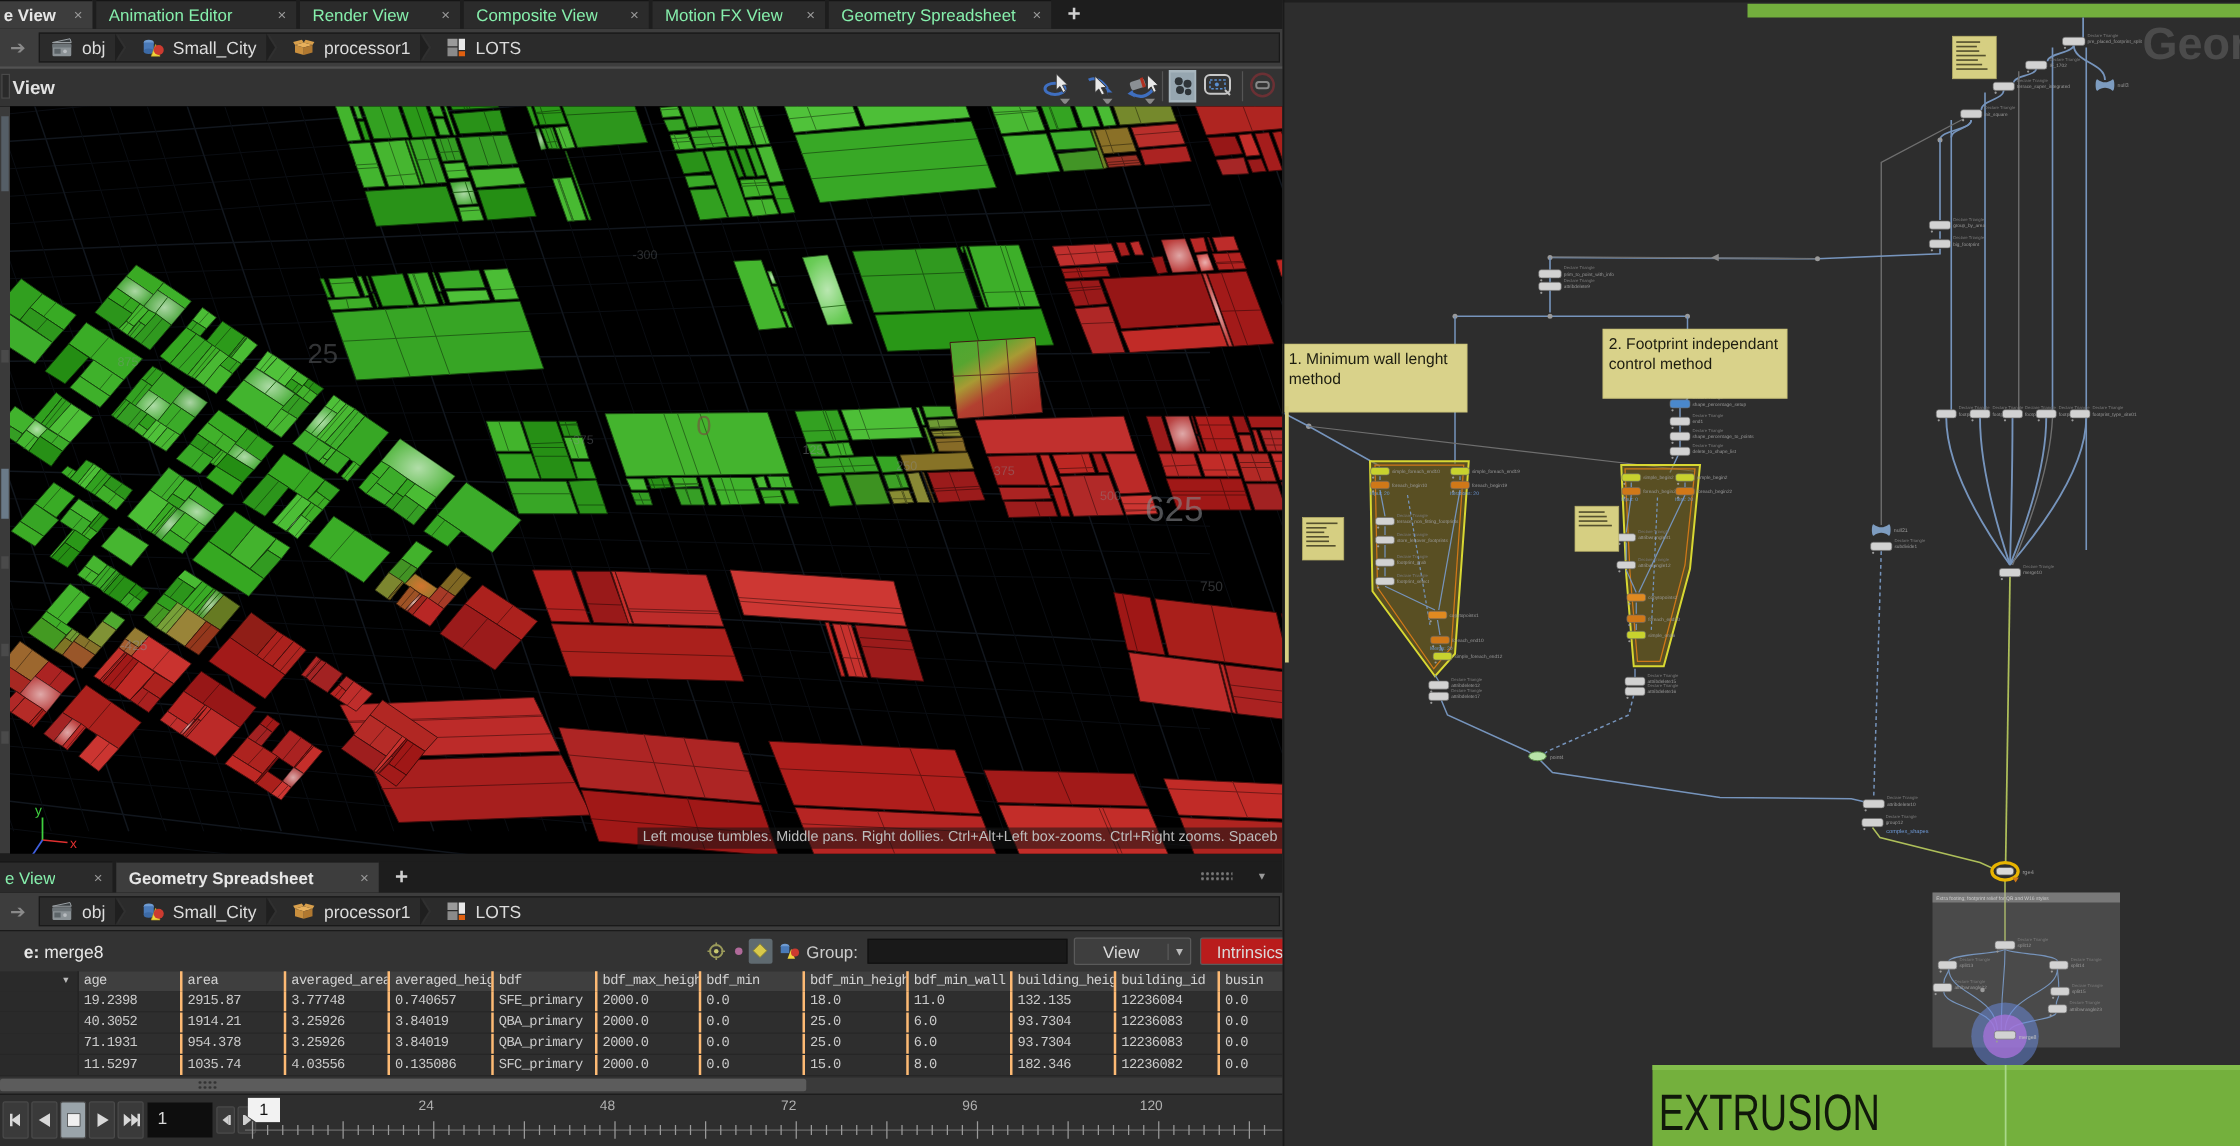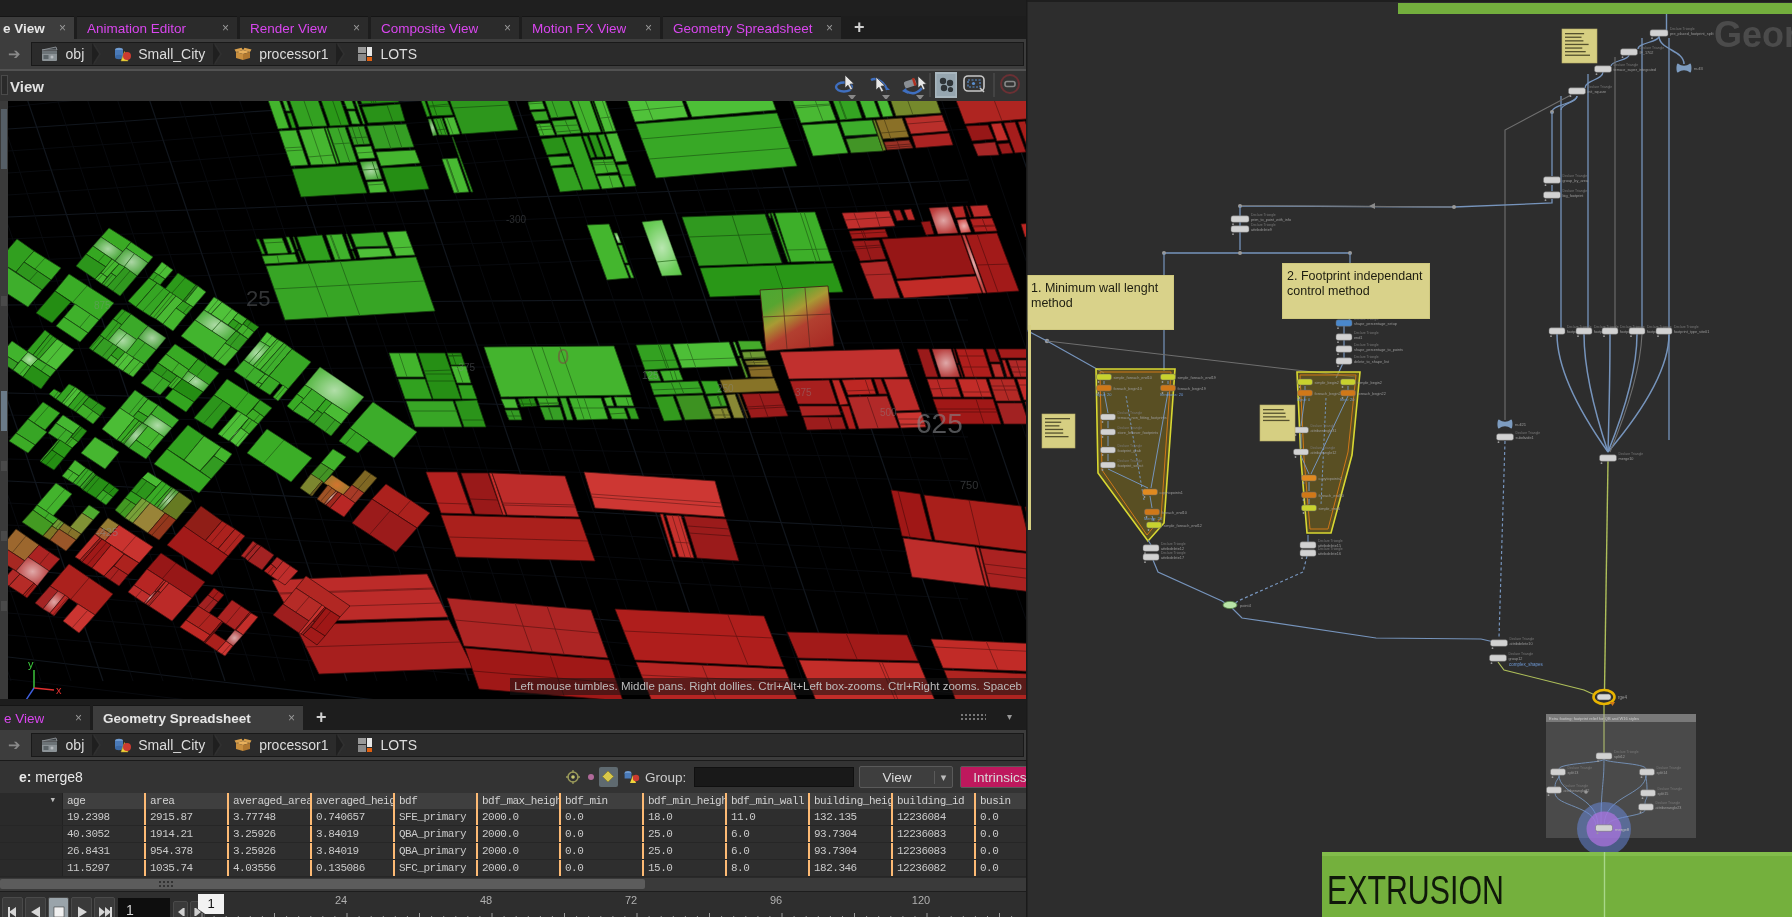--- a/index.html
+++ b/index.html
@@ -1,21 +1,21 @@
 <!DOCTYPE html>
 <html><head><meta charset="utf-8"><style>* { margin:0; padding:0; box-sizing:border-box; }
 body { font-family:"Liberation Sans", sans-serif; background:#1f1f1f; }
 #page { position:relative; width:1792px; height:917px; overflow:hidden; background:#1f1f1f; }
-#left { position:absolute; left:0; top:16px; width:1026px; height:723px; }
+#left { position:absolute; left:0; top:0; width:1026px; height:723px; }
 .nedit { position:absolute; left:1026px; top:0; width:766px; height:917px; background:#2d2d2d; overflow:hidden; }
 
 
 .tabbar { position:relative; height:23px; background:#1d1d1d; display:flex; align-items:stretch; border-bottom:0; }
 .tab { display:flex; align-items:center; justify-content:space-between; padding:0 8px 0 10px; background:#2b2b2b; margin-right:3px; border-top:1px solid #151515; }
-.tab .tname { color:#d946ef; font-size:13.5px; white-space:nowrap; overflow:hidden; }
+.tab .tname { color:#86efac; font-size:13.5px; white-space:nowrap; overflow:hidden; }
 .tab.sel { background:#3d3d3d; }
 .tab.sel .tname { color:#e6e6e6; font-weight:bold; }
 .tab .tx { color:#9a9a9a; font-size:12px; margin-left:8px; }
 .plus { color:#d0d0d0; font-size:18px; font-weight:bold; padding:0 10px; display:flex; align-items:center; }
 
 
 .bcrow { height:30px; background:#3d3d3d; display:flex; align-items:center; }
 .bcarrow { color:#8a8a8a; font-size:15px; margin:0 10px 0 8px; }
 .bcwrap { display:flex; align-items:center; height:24px; background:#2b2b2b; border:1px solid #191919; flex:1; margin-right:2px; }
 .chip { display:flex; align-items:center; gap:6px; padding:0 10px 0 8px; height:100%; color:#dcdcdc; font-size:14px; }
@@ -39,21 +39,21 @@
 
 
 .sstool { position:relative; height:33px; background:#333333; border-top:1px solid #1a1a1a; display:flex; align-items:center;padding-left:17px; }
 .ssname { color:#e8e8e8; font-size:14px; margin-left:2px; }
 .ssicons { position:absolute; left:563px; top:5px; }
 .grplabel { position:absolute; left:645px; color:#cccccc; font-size:13.5px; }
 .grpinput { position:absolute; left:694px; top:6px; width:160px; height:20px; background:#191919; border:1px solid #101010; }
 .viewbtn { position:absolute; left:859px; top:5px; width:94px; height:22px; background:#3e3e3e; border:1px solid #5a5a5a; border-radius:2px; color:#dadada; font-size:13.5px; display:flex; align-items:center; }
 .viewbtn span:first-child { flex:1; text-align:center; }
 .vbarrow { border-left:1px solid #5a5a5a; width:18px; text-align:center; color:#bbb; font-size:11px; }
-.intrbtn { position:absolute; left:960px; top:5px; width:80px; height:22px; background:#be185d; border:1px solid #5a5a5a; border-radius:2px; color:#dadada; font-size:13.5px; display:flex; align-items:center; justify-content:center; }
+.intrbtn { position:absolute; left:960px; top:5px; width:80px; height:22px; background:#b91c1c; border:1px solid #5a5a5a; border-radius:2px; color:#dadada; font-size:13.5px; display:flex; align-items:center; justify-content:center; }
 
 
 .sstable { position:relative; background:#2a2a2a; font-family:"Liberation Mono", monospace; }
 .sshead, .ssrow { display:flex; height:15px; }
 .sshead { background:#3f3f3f; height:16px; }
 .ssrow { height:17px; background:#2e2e2e; border-bottom:1px solid #262626; }
 .ssc0 { width:63px; flex:none; background:#2a2a2a; border-right:1px solid #222; position:relative; }
 .hdarrow { position:absolute; right:6px; top:0; color:#bbb; font-size:11px; }
 .sscell { width:83px; flex:none; color:#c9c9c9; font-size:11px; letter-spacing:-0.5px; line-height:17px; padding-left:4px; border-right:2px solid #fdba74; white-space:nowrap; overflow:hidden; }
 .sshead .sscell { color:#d2d2d2; line-height:16px; font-size:11px; }
@@ -1351,21 +1351,21 @@
           <div class="sscell">2000.0</div>
           <div class="sscell">0.0</div>
           <div class="sscell">25.0</div>
           <div class="sscell">6.0</div>
           <div class="sscell">93.7304</div>
           <div class="sscell">12236083</div>
           <div class="sscell">0.0</div>
         </div>
         <div class="ssrow">
           <div class="ssc0"></div>
-          <div class="sscell">26.8431</div>
+          <div class="sscell">71.1931</div>
           <div class="sscell">954.378</div>
           <div class="sscell">3.25926</div>
           <div class="sscell">3.84019</div>
           <div class="sscell">QBA_primary</div>
           <div class="sscell">2000.0</div>
           <div class="sscell">0.0</div>
           <div class="sscell">25.0</div>
           <div class="sscell">6.0</div>
           <div class="sscell">93.7304</div>
           <div class="sscell">12236083</div>

